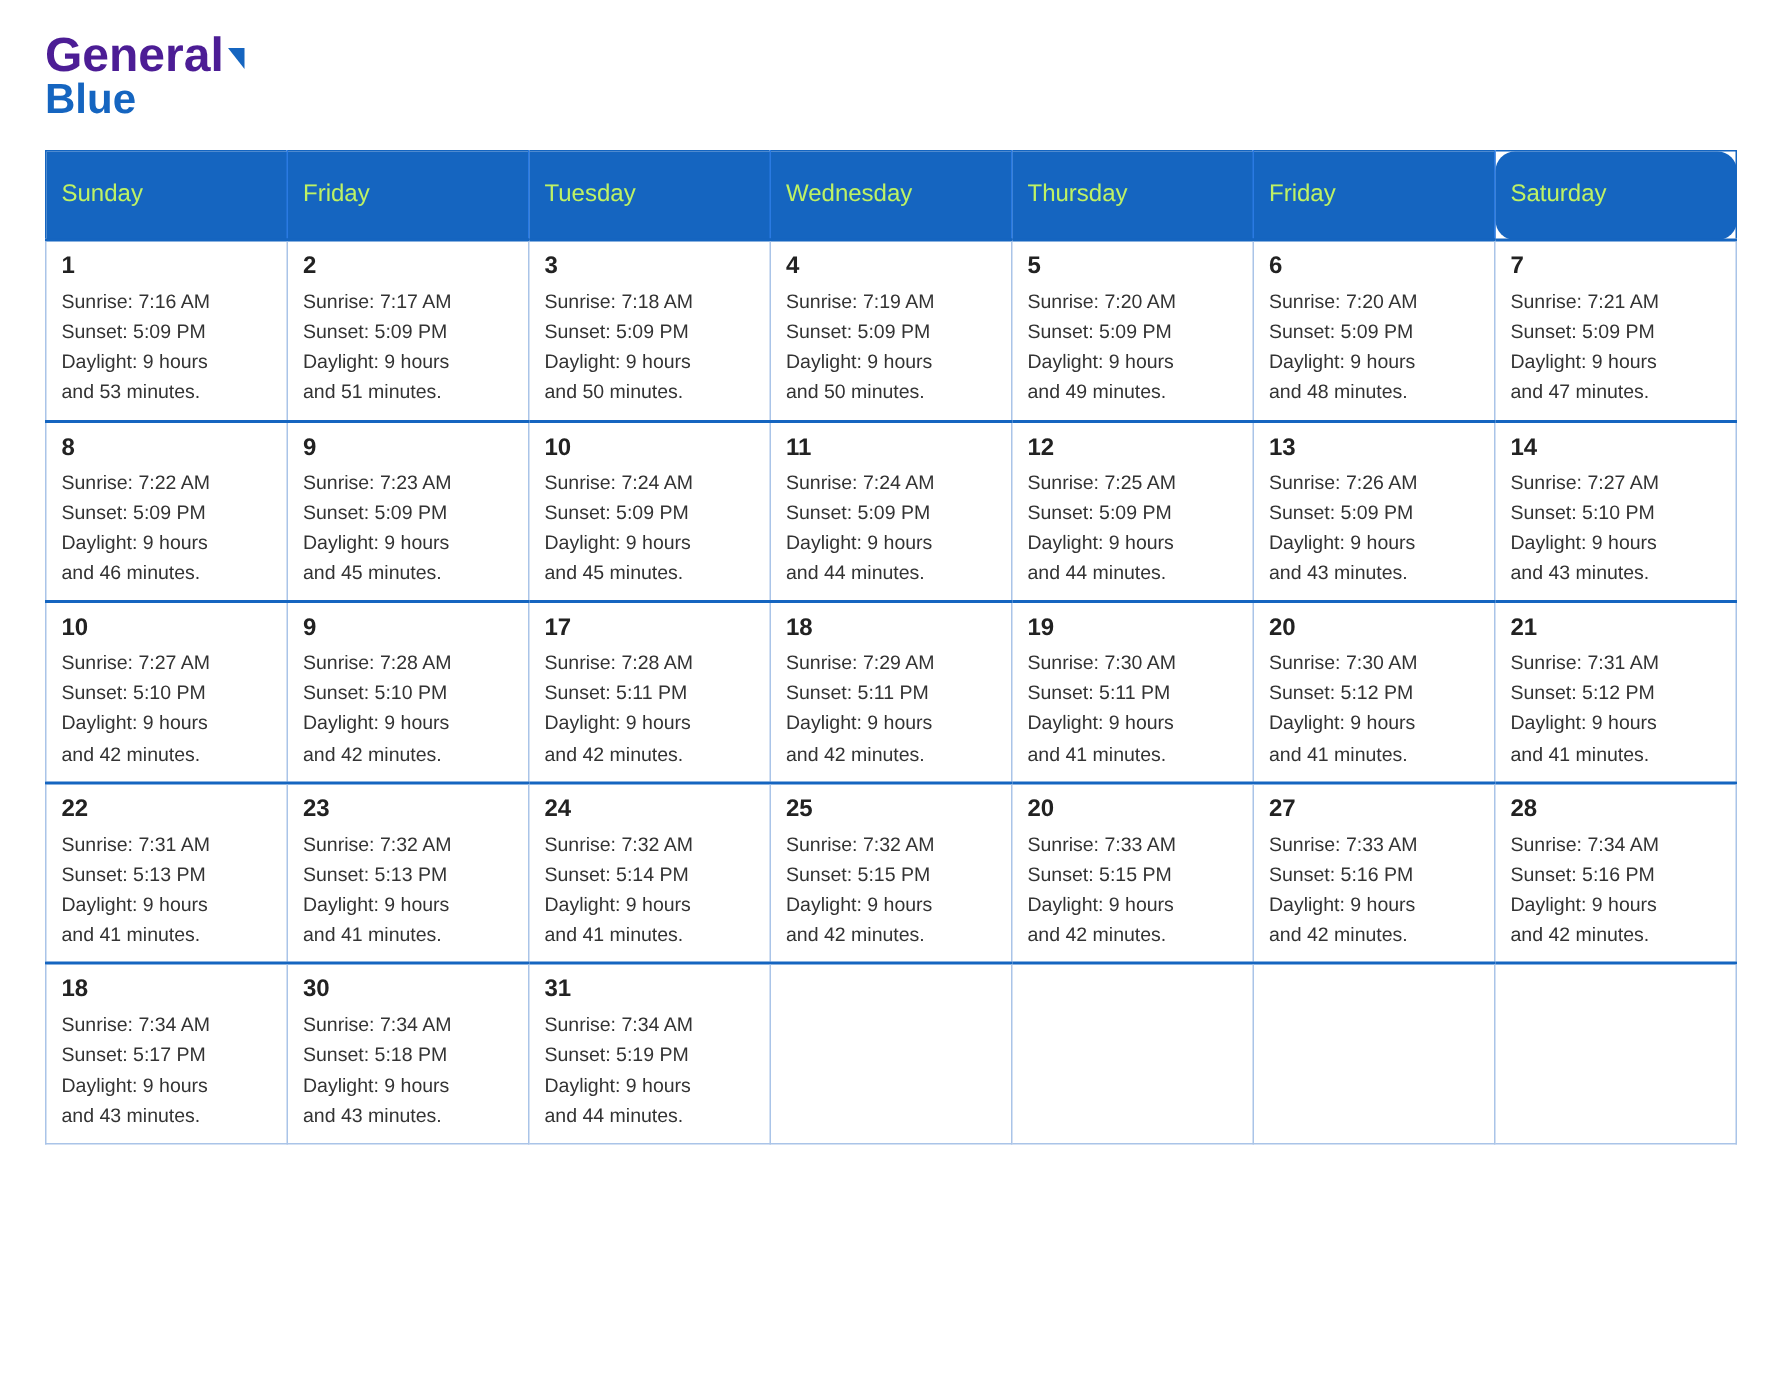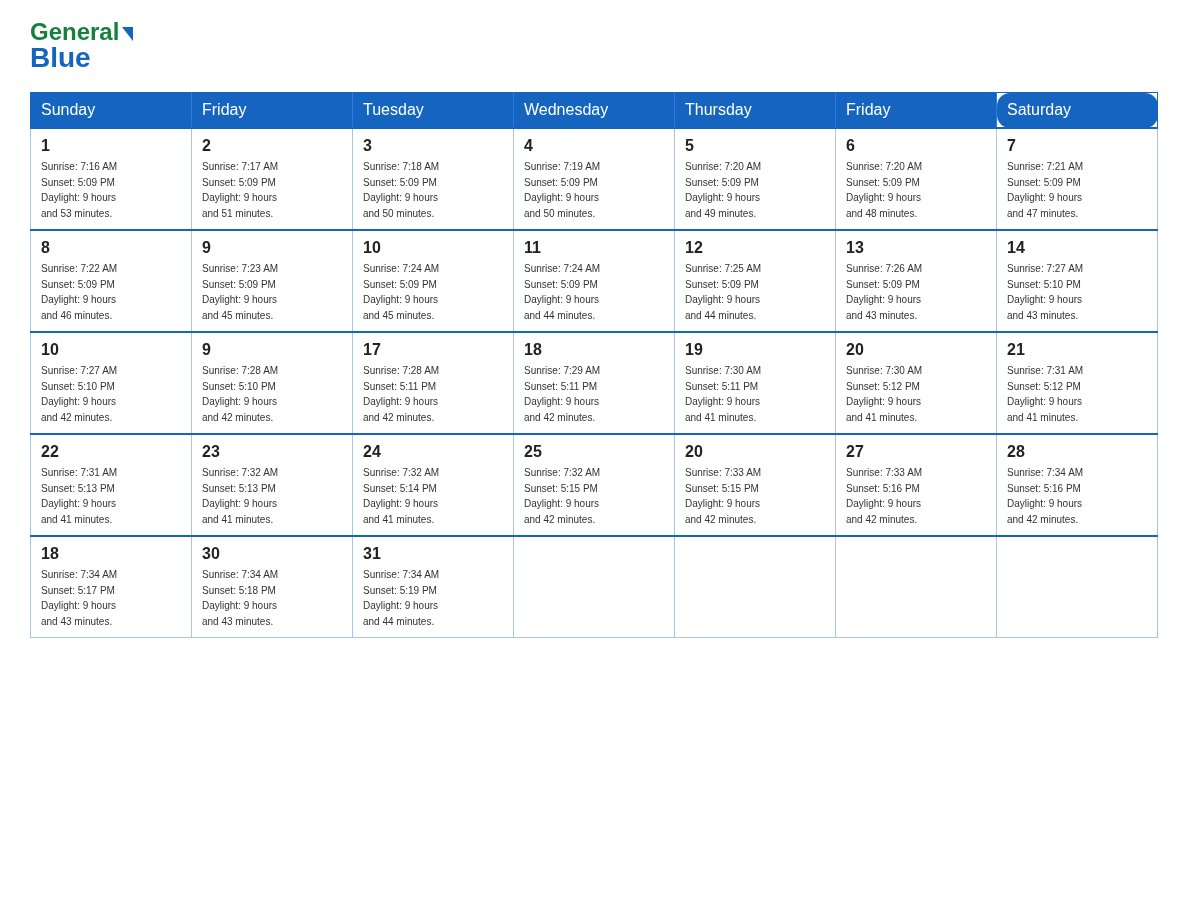--- a/index.html
+++ b/index.html
@@ -16,23 +16,23 @@
       justify-content: space-between;
       align-items: flex-start;
       margin-bottom: 18px;
     }
     .logo {
       display: flex;
       flex-direction: column;
       align-items: flex-start;
     }
     .logo-text {
-      font-size: 24px;
-      font-weight: bold;
-      color: #15803d;
+      font-size: 32px;
+      font-weight: bold;
+      color: #4c1d95;
       line-height: 1;
     }
     .logo-blue-line {
       font-size: 28px;
       font-weight: bold;
       color: #1565c0;
       margin-top: -2px;
     }
     .title-section {
       text-align: right;
@@ -48,24 +48,24 @@
       color: #555;
       margin-top: 4px;
     }
     .calendar-table {
       width: 100%;
       border-collapse: collapse;
       border: 1px solid #1565c0;
     }
     .calendar-table th {
       background-color: #1565c0;
-      color: #ffffff;
+      color: #bef264;
       font-size: 16px;
       font-weight: normal;
-      padding: 8px 10px;
+      padding: 20px 10px;
       text-align: left;
       border-right: 1px solid #2a7ae2;
     }
     .calendar-table th:last-child { border-right: none; border-radius: 13px; }
     .calendar-table td {
       vertical-align: top;
       padding: 8px 10px;
       border: 1px solid #aac4e8;
       width: calc(100% / 7);
       font-size: 13px;
@@ -76,21 +76,21 @@
       border-top: 2px solid #1565c0;
     }
     .day-number {
       font-size: 16px;
       font-weight: bold;
       color: #222;
       display: block;
       margin-bottom: 4px;
     }
     .day-info {
-      font-size: 10px;
+      font-size: 13px;
       color: #333;
       line-height: 1.55;
     }
     .empty-cell {
       background: #fff;
     }
   </style>
 </head>
 <body>
 

